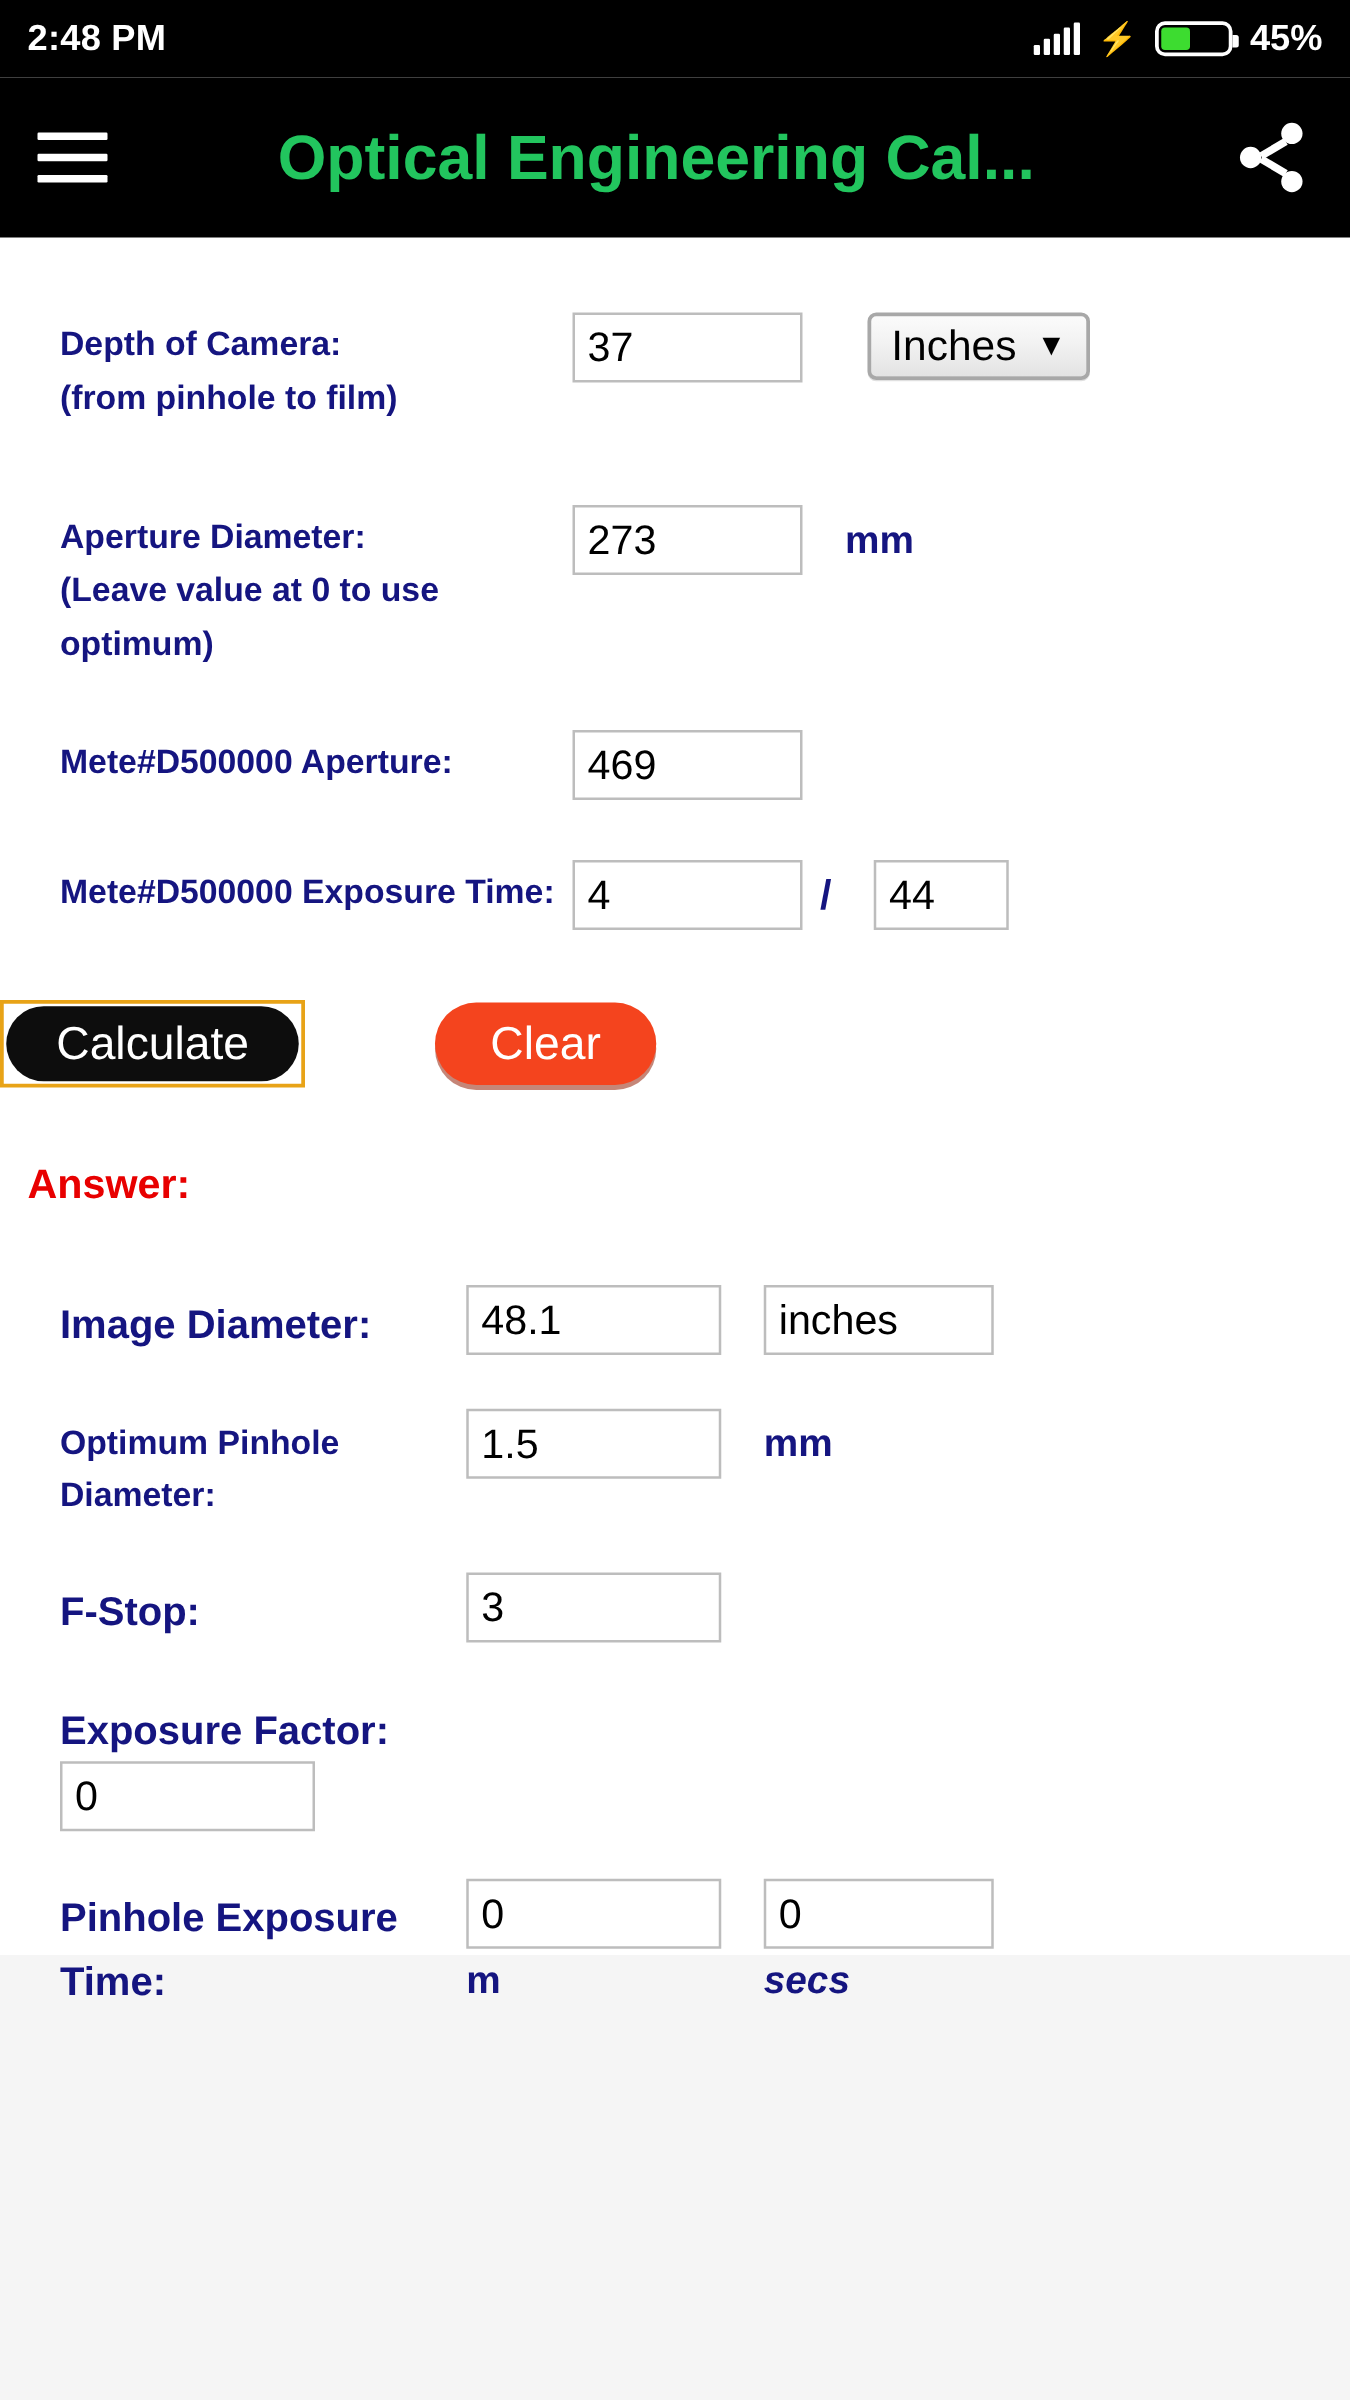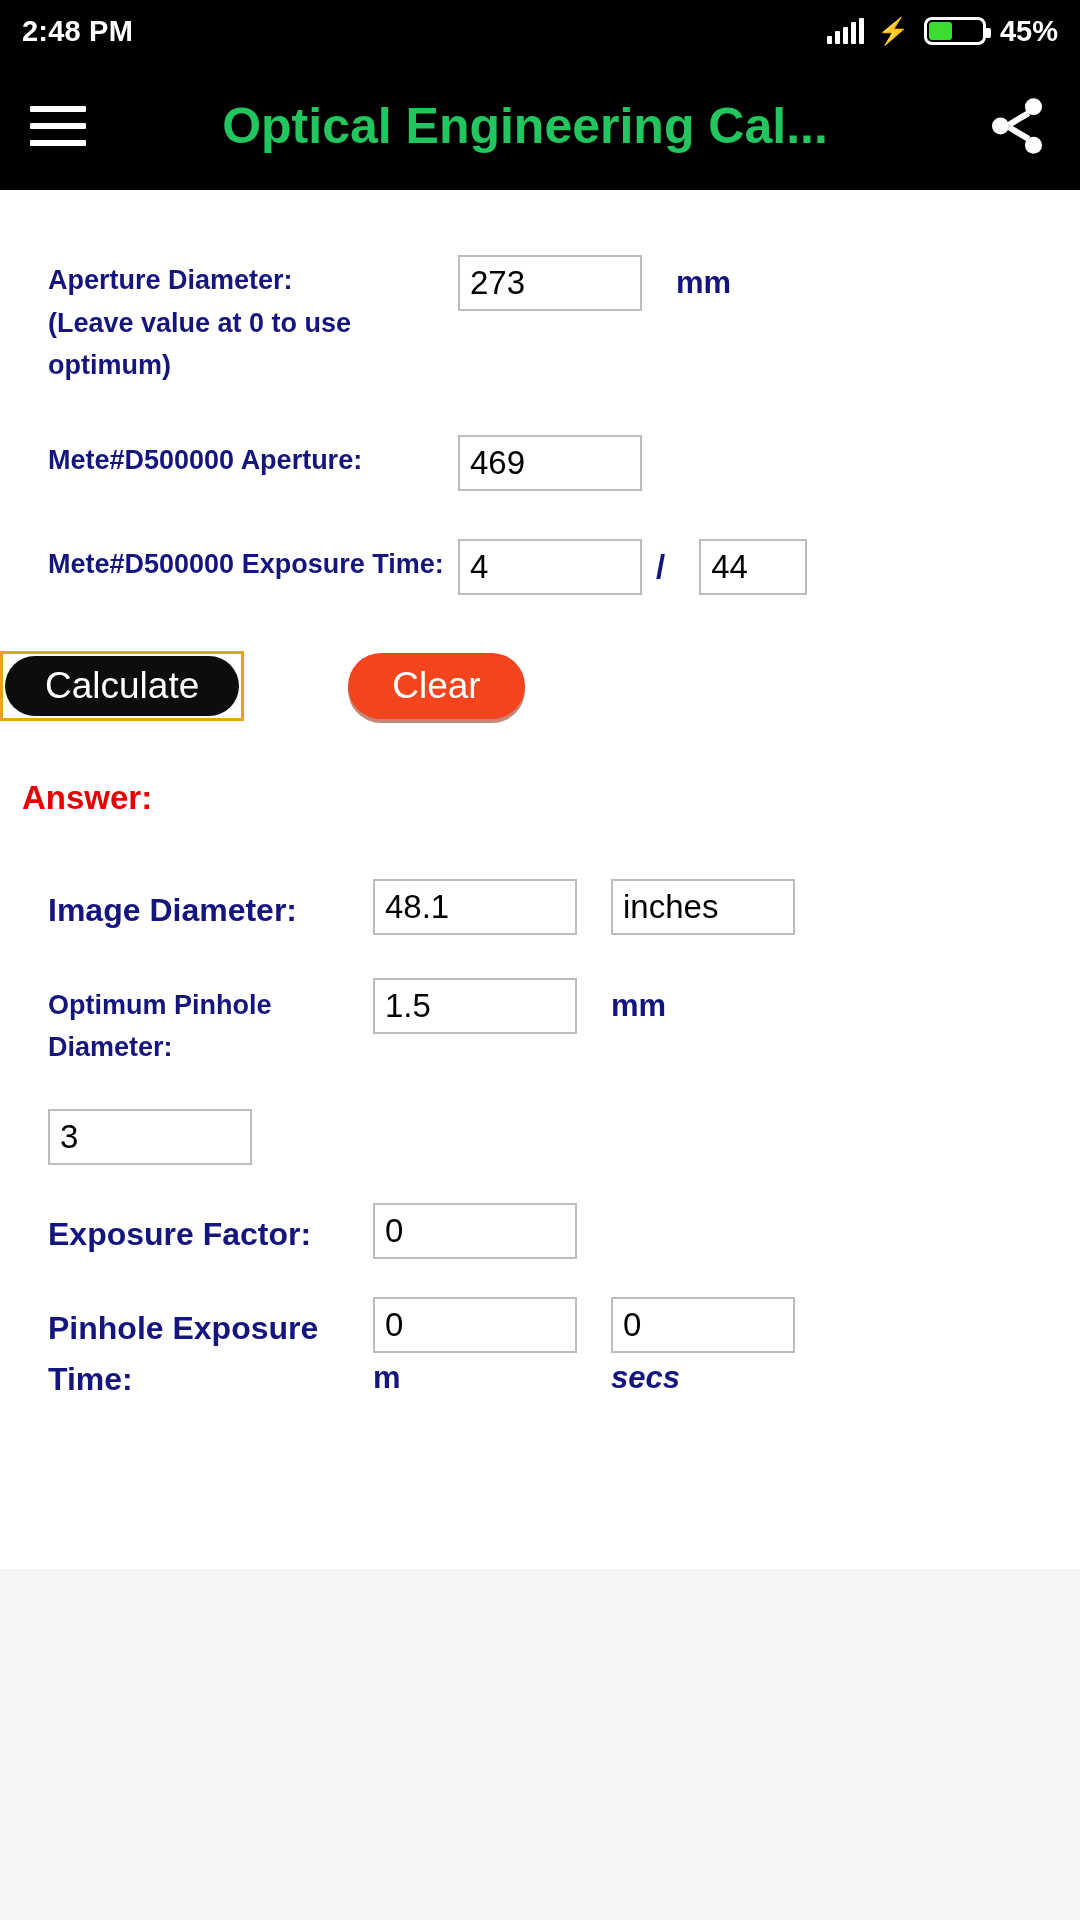--- a/index.html
+++ b/index.html
@@ -148,20 +148,32 @@
     <circle cx="18" cy="5" r="3.1"></circle>
     <circle cx="6" cy="12" r="3.1"></circle>
     <circle cx="18" cy="19" r="3.1"></circle>
     <path d="M8.5 10.6 L15.6 6.4 L16.8 8.3 L9.6 12.5 Z"></path>
     <path d="M9.6 11.5 L16.8 15.7 L15.6 17.6 L8.5 13.4 Z"></path>
   </svg>
 </div>
 
 <div class="content">
 
+  <div class="row" style="margin-top:60px;">
+    <div class="lbl-col">
+      <div class="label">Depth of Camera:</div>
+      <div class="label">(from pinhole to film)</div>
+    </div>
+    <div class="field f-main">37</div>
+    <div style="width:52px"></div>
+    <div class="select">
+      <span>Inches</span>
+      <span class="caret">▼</span>
+    </div>
+  </div>
 
   <div class="row" style="margin-top:65px;">
     <div class="lbl-col">
       <div class="label">Aperture Diameter:</div>
       <div class="label">(Leave value at 0 to use optimum)</div>
     </div>
     <div class="field f-main">273</div>
     <div style="width:34px"></div>
     <div class="unit">mm</div>
   </div>
@@ -204,24 +216,27 @@
     <div class="ans-lbl-col">
       <div class="label">Optimum Pinhole</div>
       <div class="label">Diameter:</div>
     </div>
     <div class="field f-ans">1.5</div>
     <div style="width:34px"></div>
     <div class="unit">mm</div>
   </div>
 
   <div class="ans-row" style="margin-top:40px;">
+    <div class="ans-lbl-col">
+      <div class="label big">F-Stop:</div>
+    </div>
     <div class="field f-ans">3</div>
   </div>
 
-  <div class="ans-row" style="margin-top:38px;">
+  <div class="ans-row" style="margin-top:38px;flex-direction:column;">
     <div class="ans-lbl-col">
       <div class="label big">Exposure Factor:</div>
     </div>
     <div class="field f-ans">0</div>
   </div>
 
   <div class="ans-row" style="margin-top:38px;">
     <div class="ans-lbl-col">
       <div class="label big">Pinhole Exposure</div>
       <div class="label big">Time:</div>

